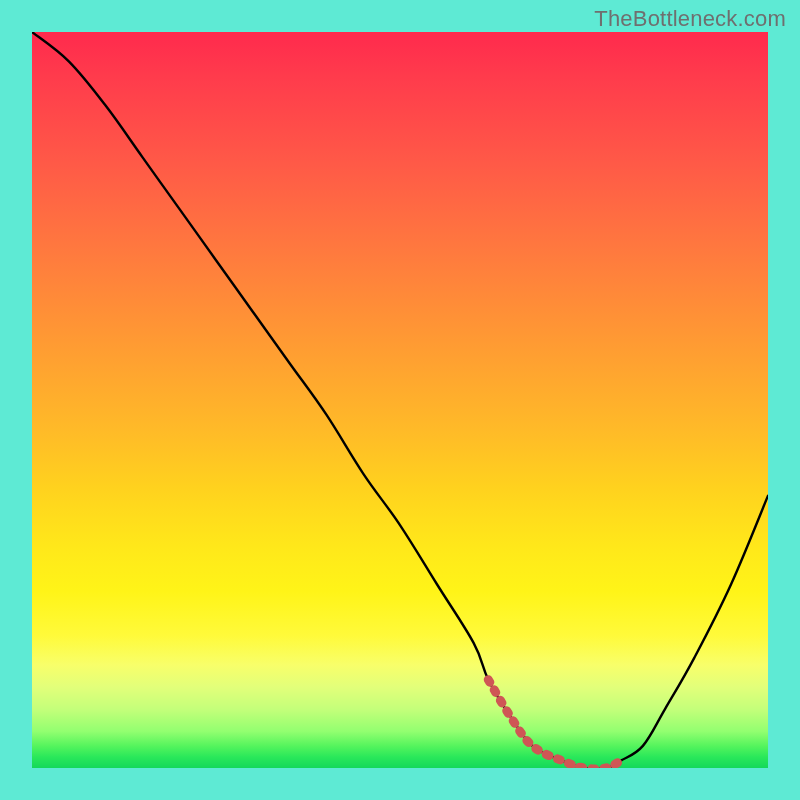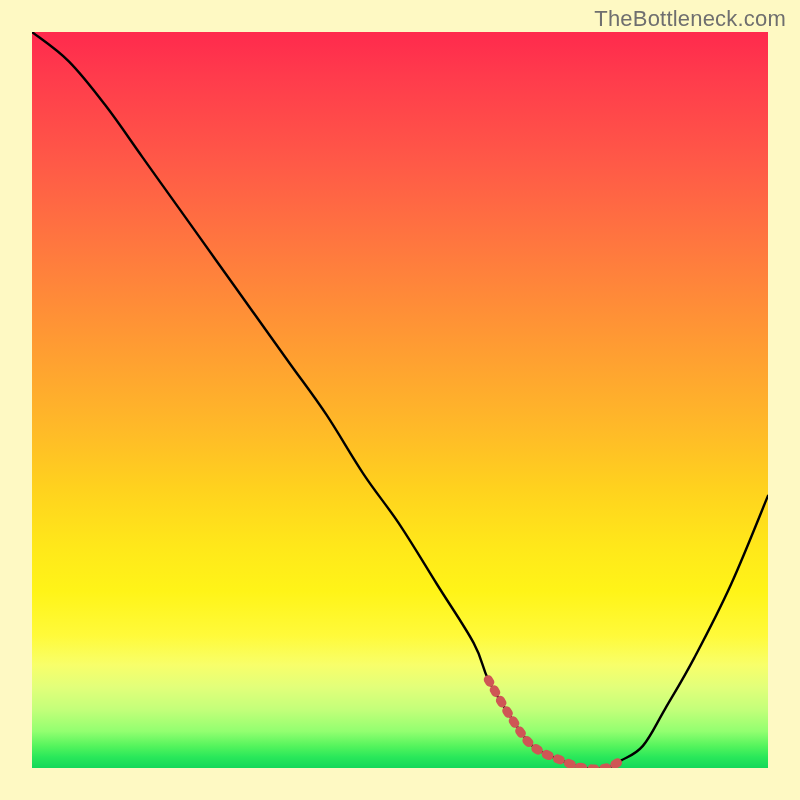--- a/index.html
+++ b/index.html
@@ -10,21 +10,21 @@
     background: #000;
     overflow: hidden;
     font-family: Arial, Helvetica, sans-serif;
   }
   .frame {
     position: absolute;
     left: 0;
     top: 0;
     width: 800px;
     height: 800px;
-    background: #fef9c3;
+    background: #5eead4;
   }
   .plot {
     position: absolute;
     left: 32px;
     top: 32px;
     width: 736px;
     height: 736px;
     background: linear-gradient(to bottom,
       #ff2a4d 0%,
       #ff3b4c 6%,

